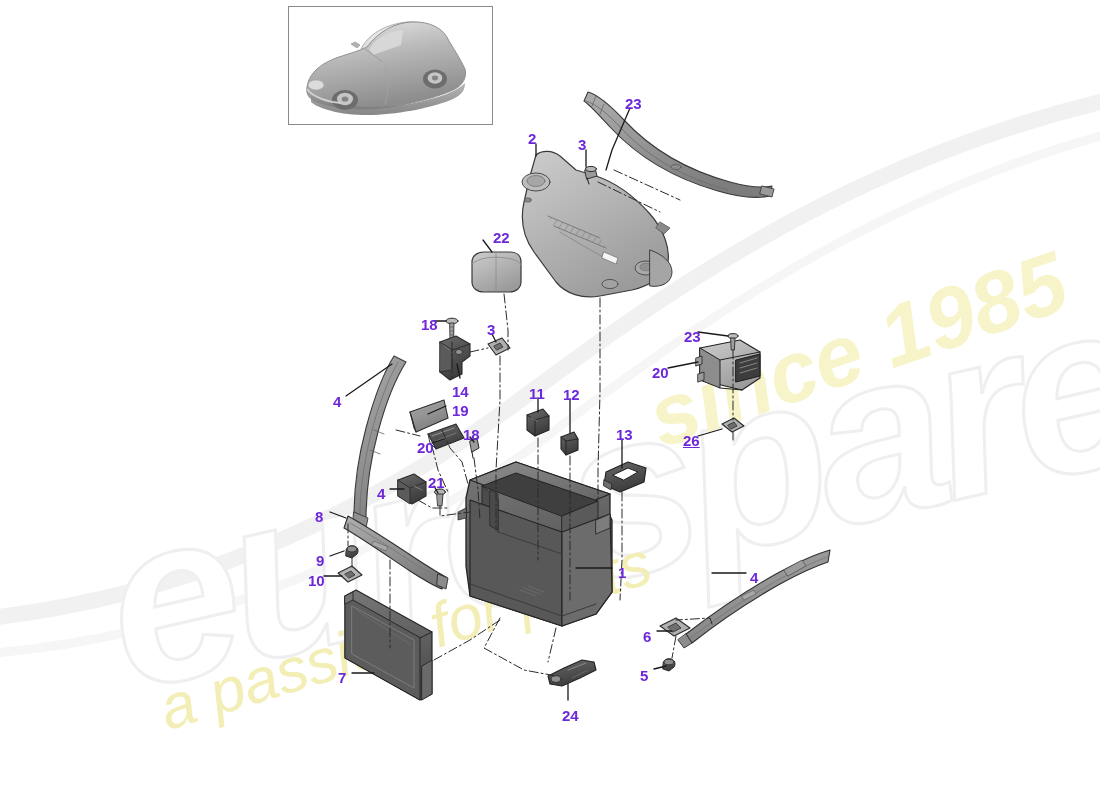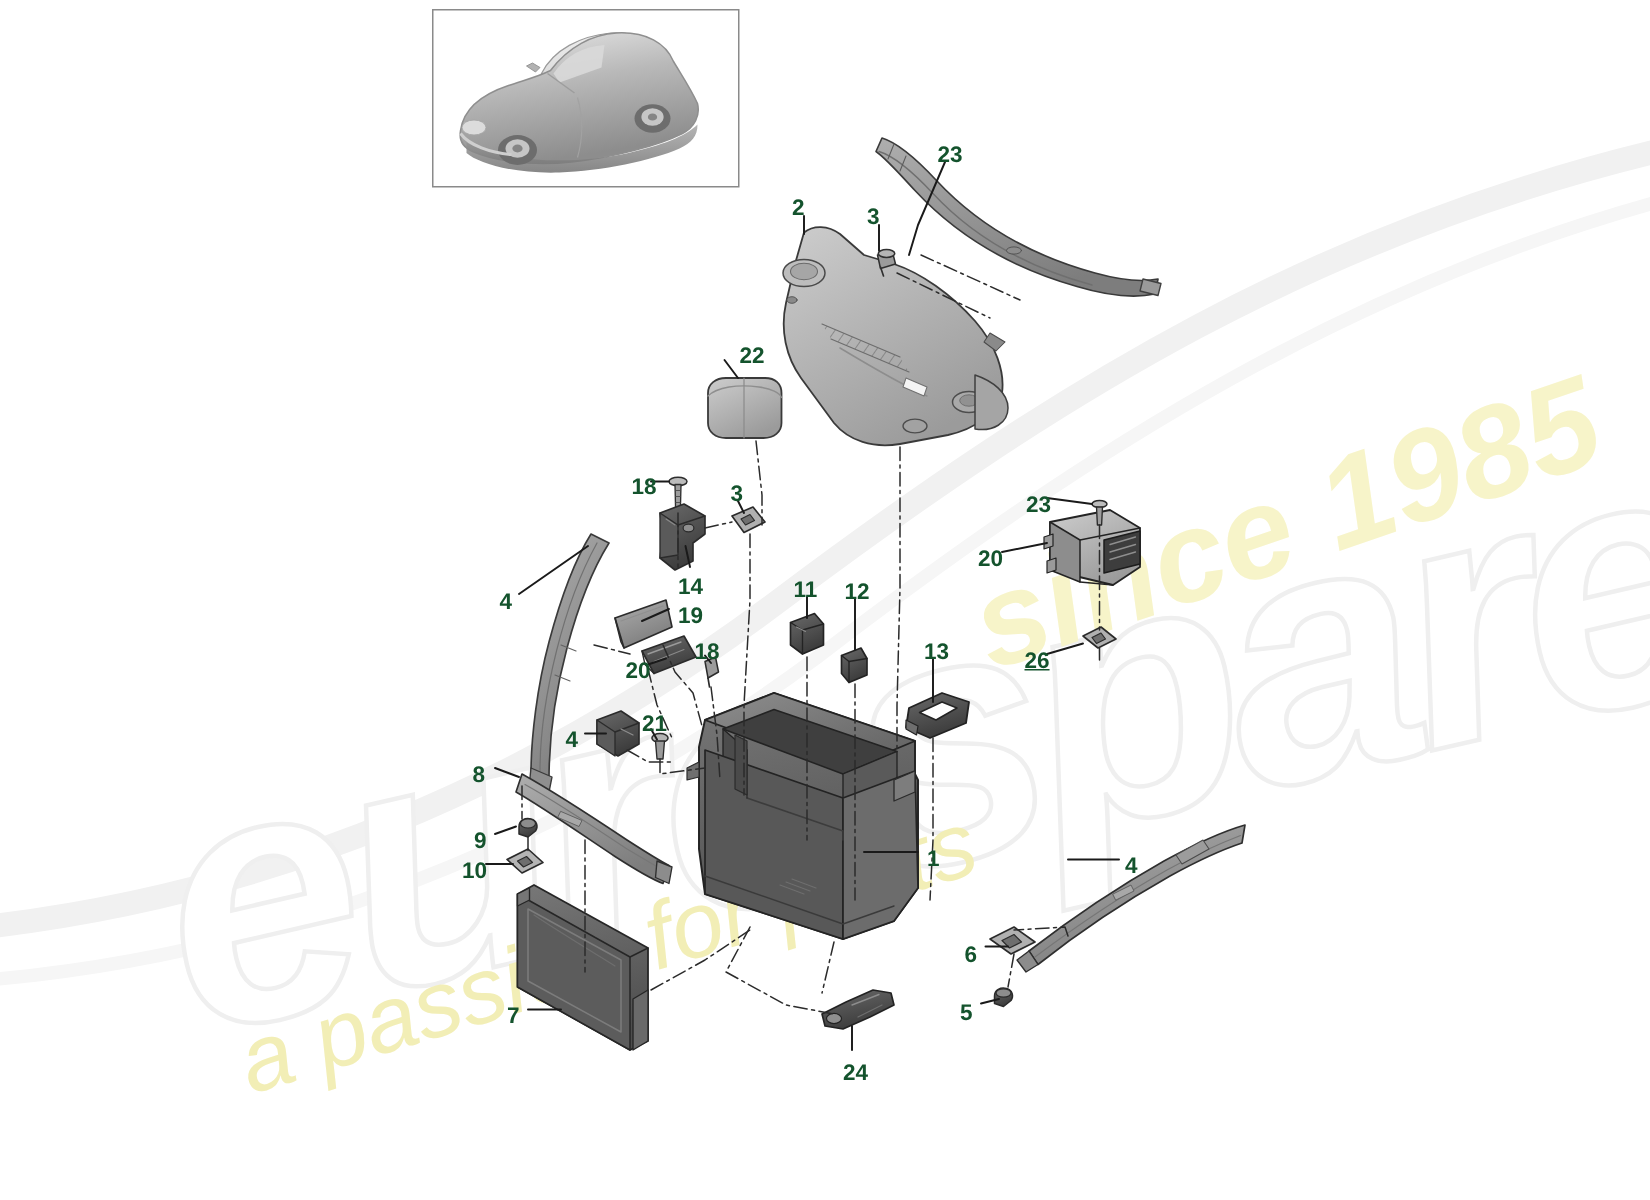--- a/index.html
+++ b/index.html
@@ -43,21 +43,21 @@
   #thumb svg{display:block;}
 
   
   #diagram{position:absolute;left:0;top:0;width:1100px;height:800px;}
 
   
   .cal{
     position:absolute;
     font-size:15px;
     font-weight:bold;
-    color:#14532d;
+    color:#6d28d9;
     font-family:"Liberation Sans",sans-serif;
     line-height:1;
     white-space:nowrap;
   }
 </style>
 </head>
 <body>
 
 <div id="stage">
 

